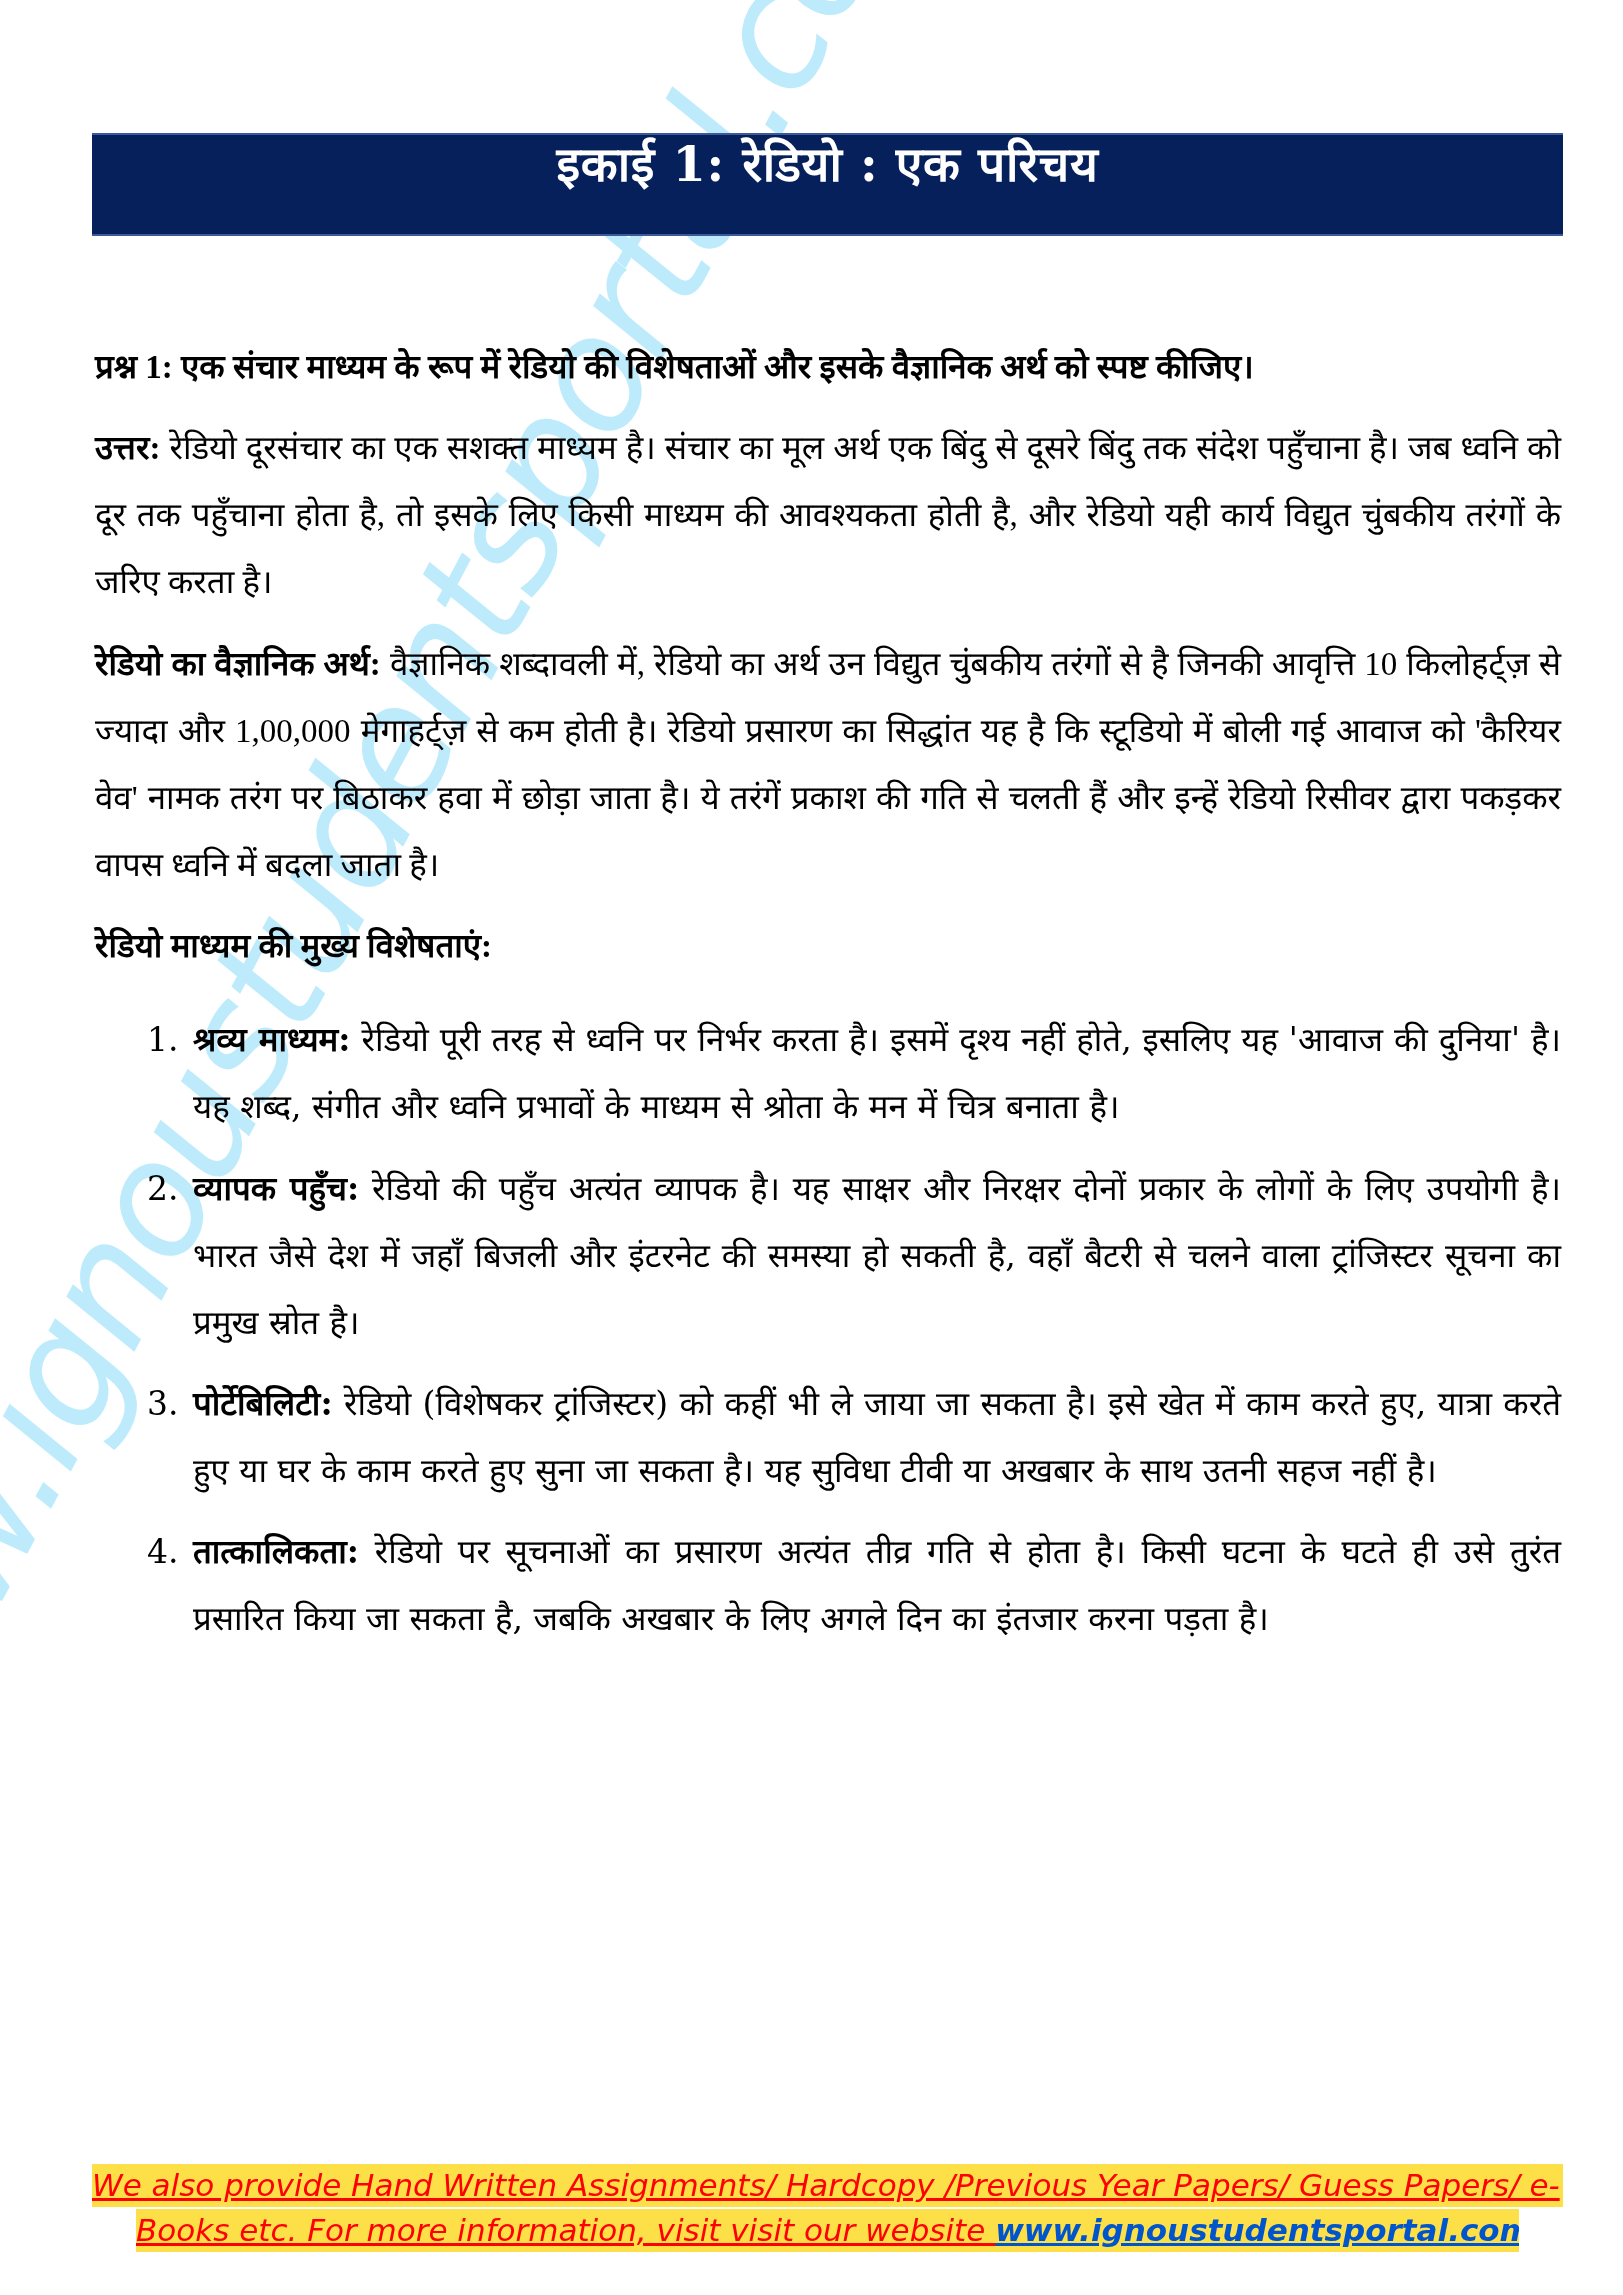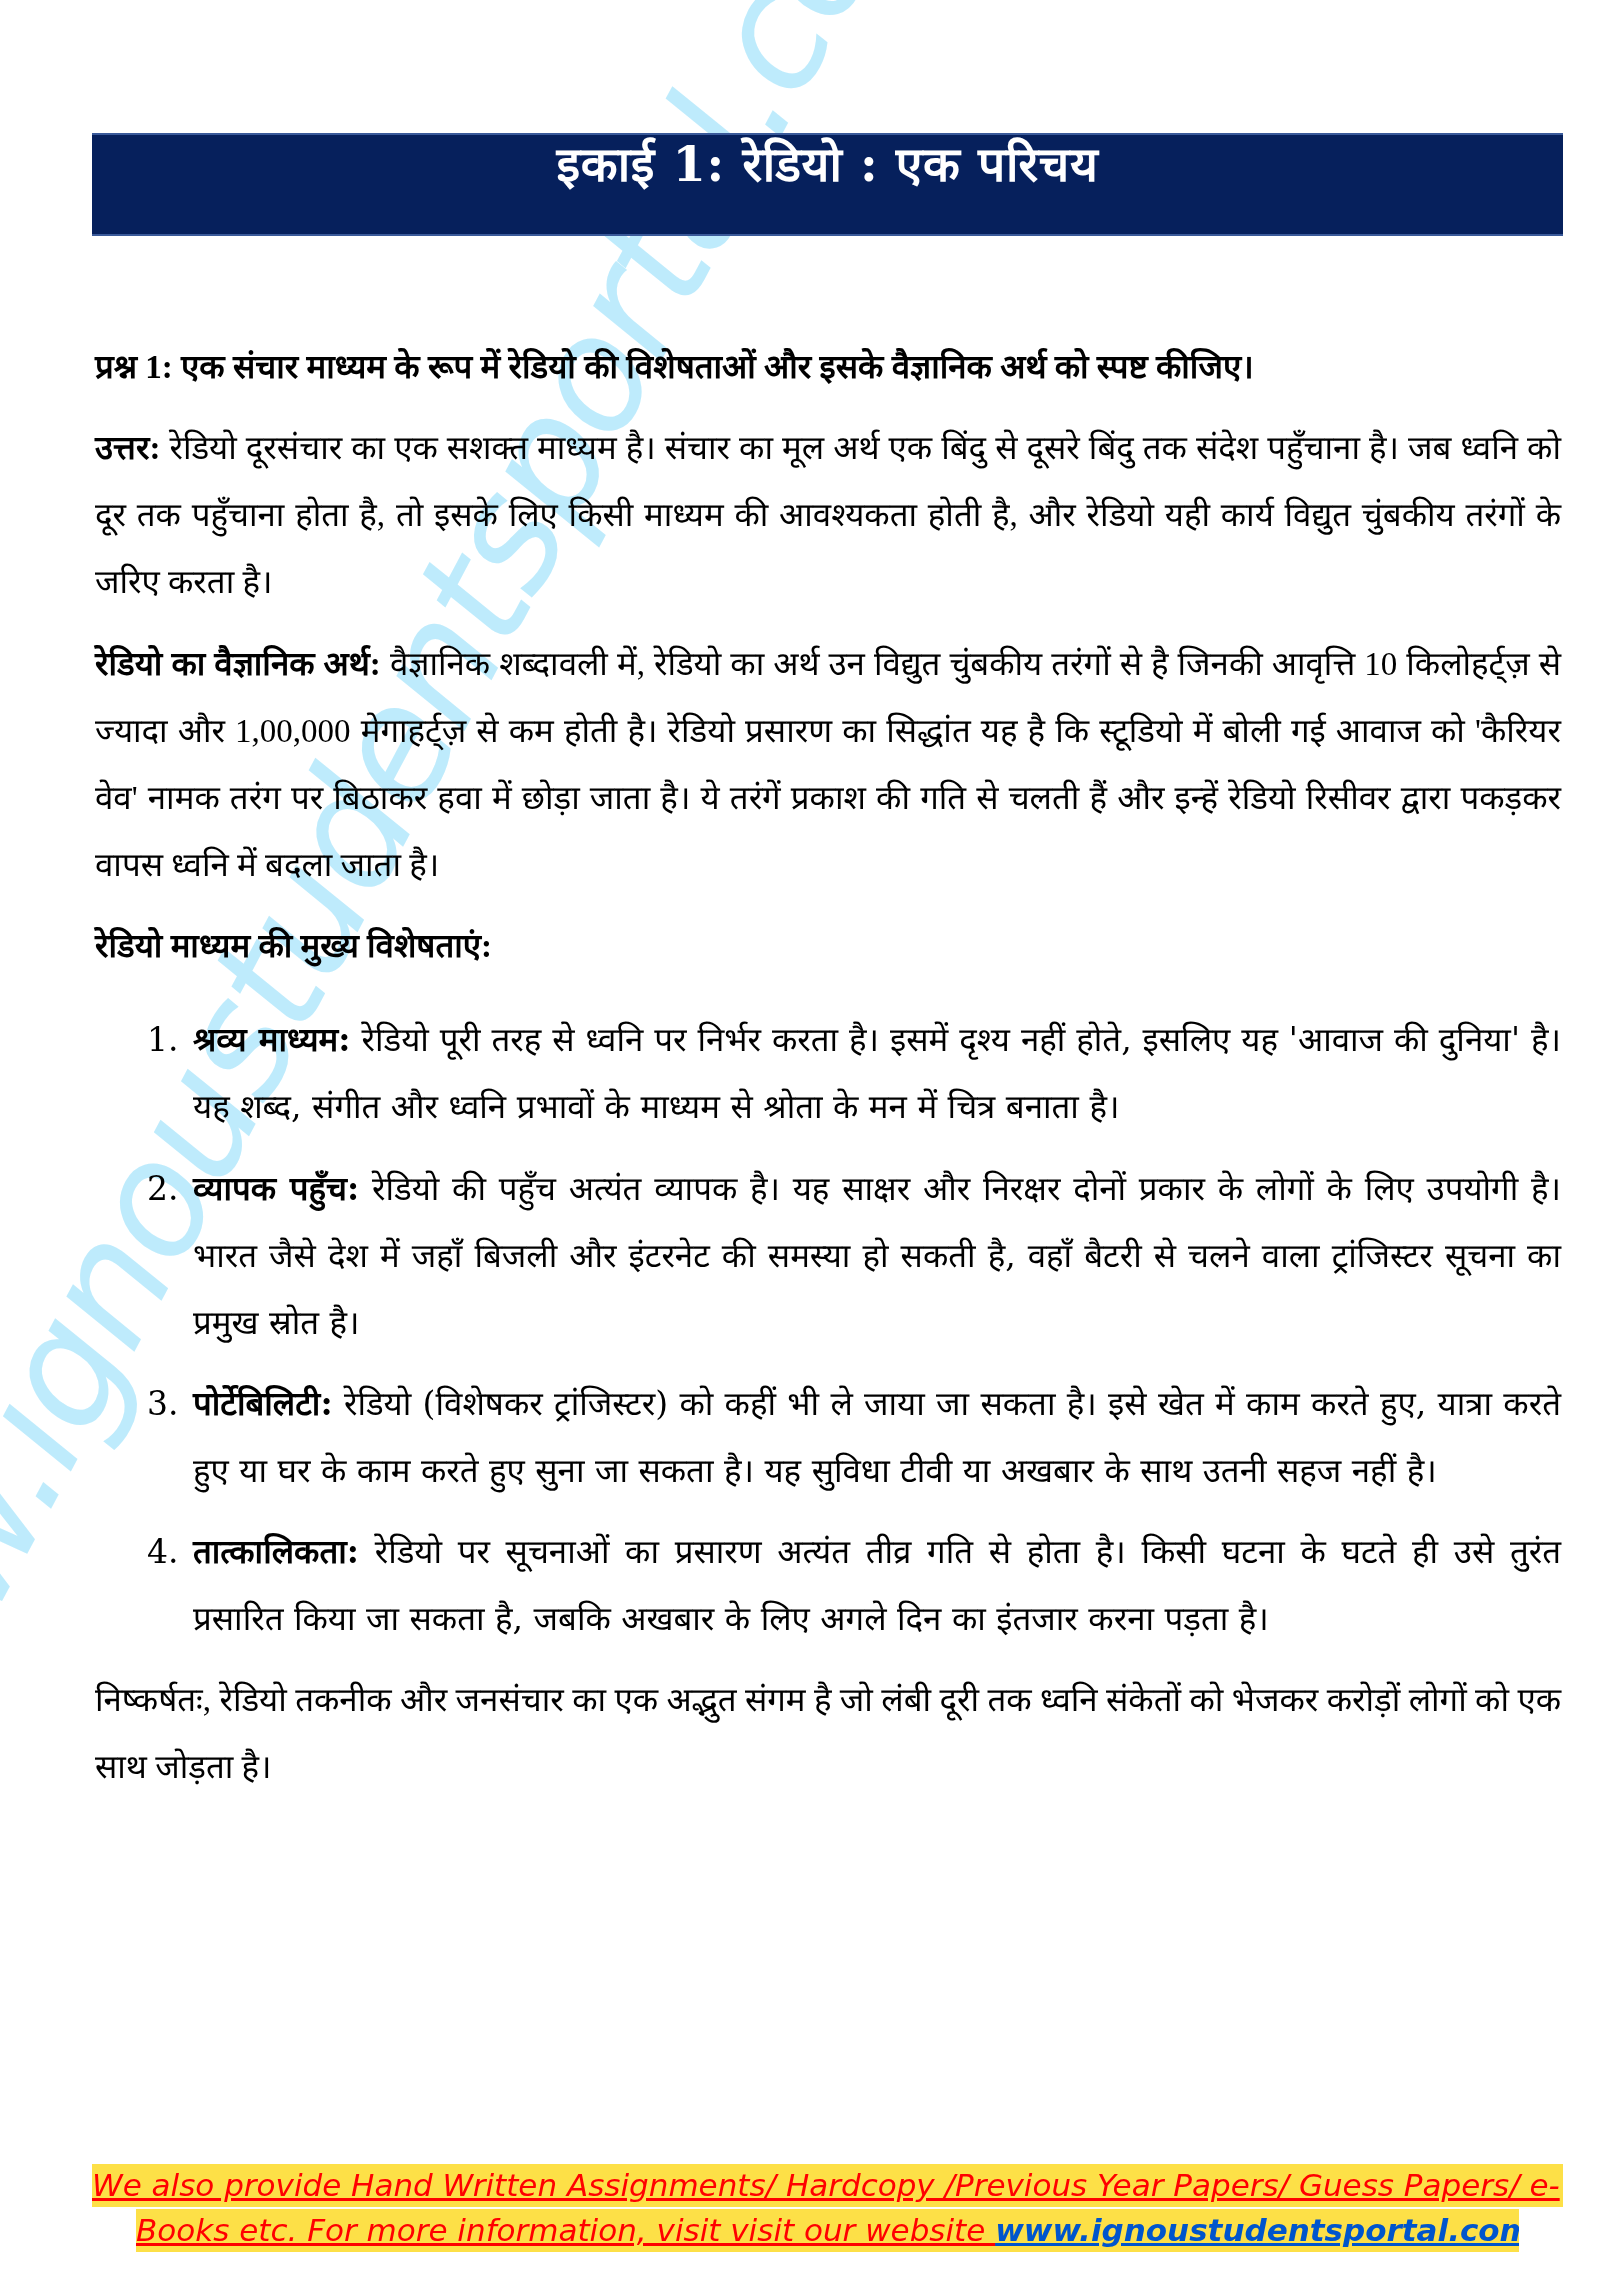--- a/index.html
+++ b/index.html
@@ -92,20 +92,19 @@
       <b>पोर्टेबिलिटी:</b>
       <span>रेडियो (विशेषकर ट्रांजिस्टर) को कहीं भी ले जाया जा सकता है। इसे खेत में काम करते हुए, यात्रा करते हुए या घर के काम करते हुए सुना जा सकता है। यह सुविधा टीवी या अखबार के साथ उतनी सहज नहीं है।</span>
     </li>
     <li>
       <span class="num">4.</span>
       <b>तात्कालिकता:</b>
       <span>रेडियो पर सूचनाओं का प्रसारण अत्यंत तीव्र गति से होता है। किसी घटना के घटते ही उसे तुरंत प्रसारित किया जा सकता है, जबकि अखबार के लिए अगले दिन का इंतजार करना पड़ता है।</span>
     </li>
   </ol>
 
-  <p>निष्कर्षतः, रेडियो तकनीक और जनसंचार का एक अद्भुत संगम है जो लंबी दूरी तक ध्वनि संकेतों को भेजकर करोड़ों लोगों को एक साथ जोड़ता है।</p>
 </div>
 
 <div class="footer">
   <span class="line line1">We also provide Hand Written Assignments/ Hardcopy /Previous Year Papers/ Guess Papers/ e-</span>
   <span class="line line2"><span>Books etc. For more information, visit visit our website </span><a>www.ignoustudentsportal.com</a></span>
 </div>
 
 
 </body></html>

